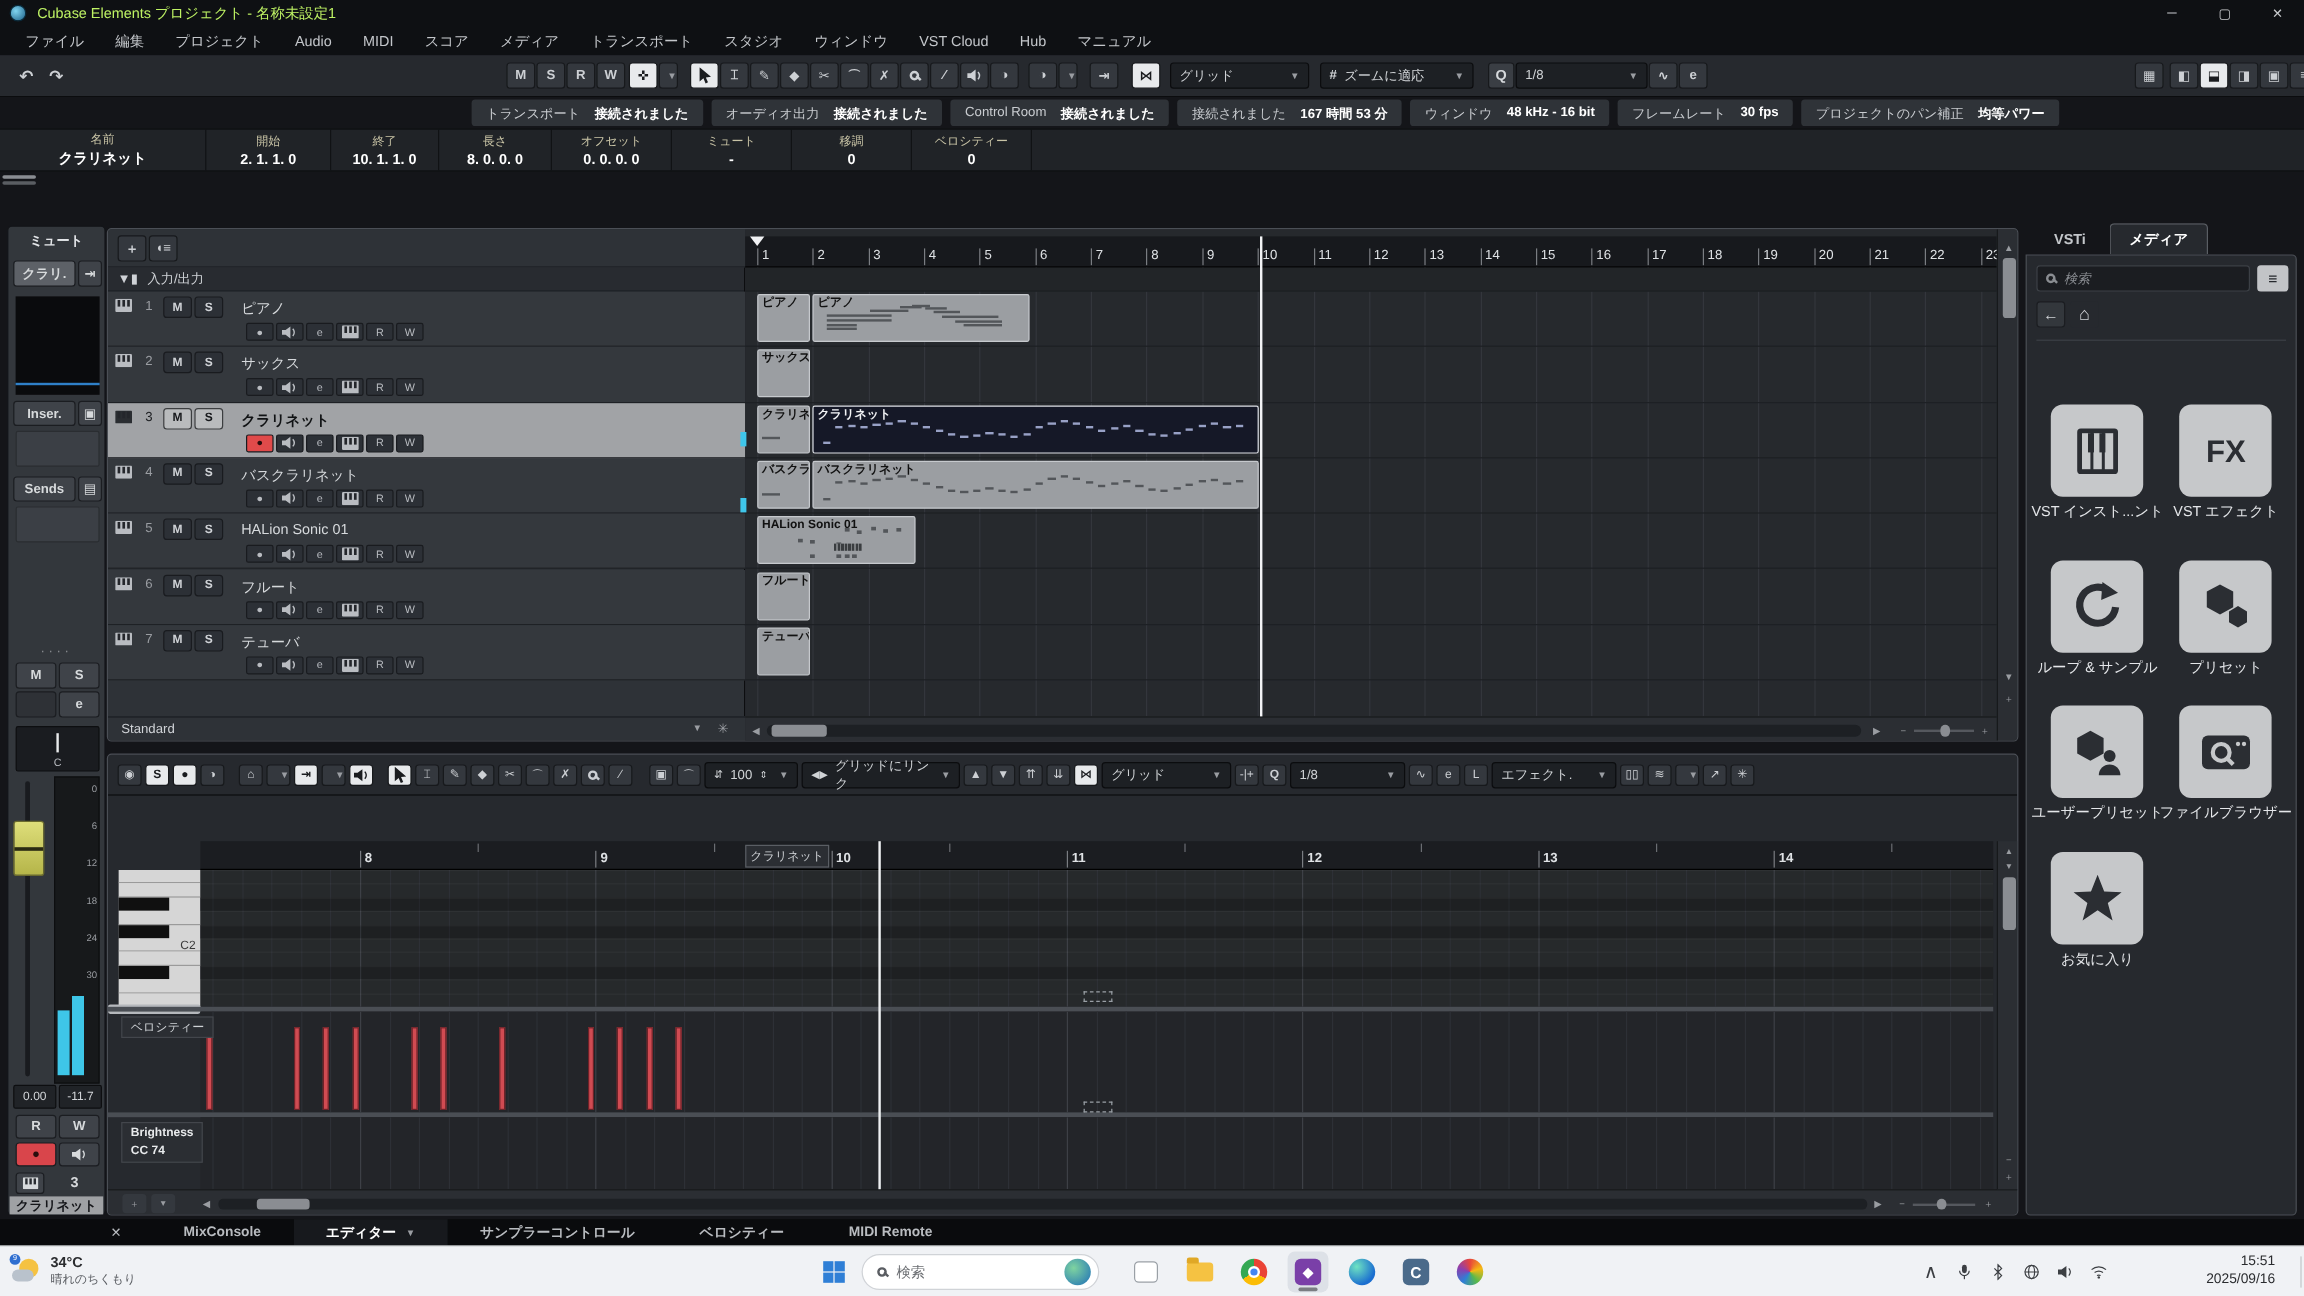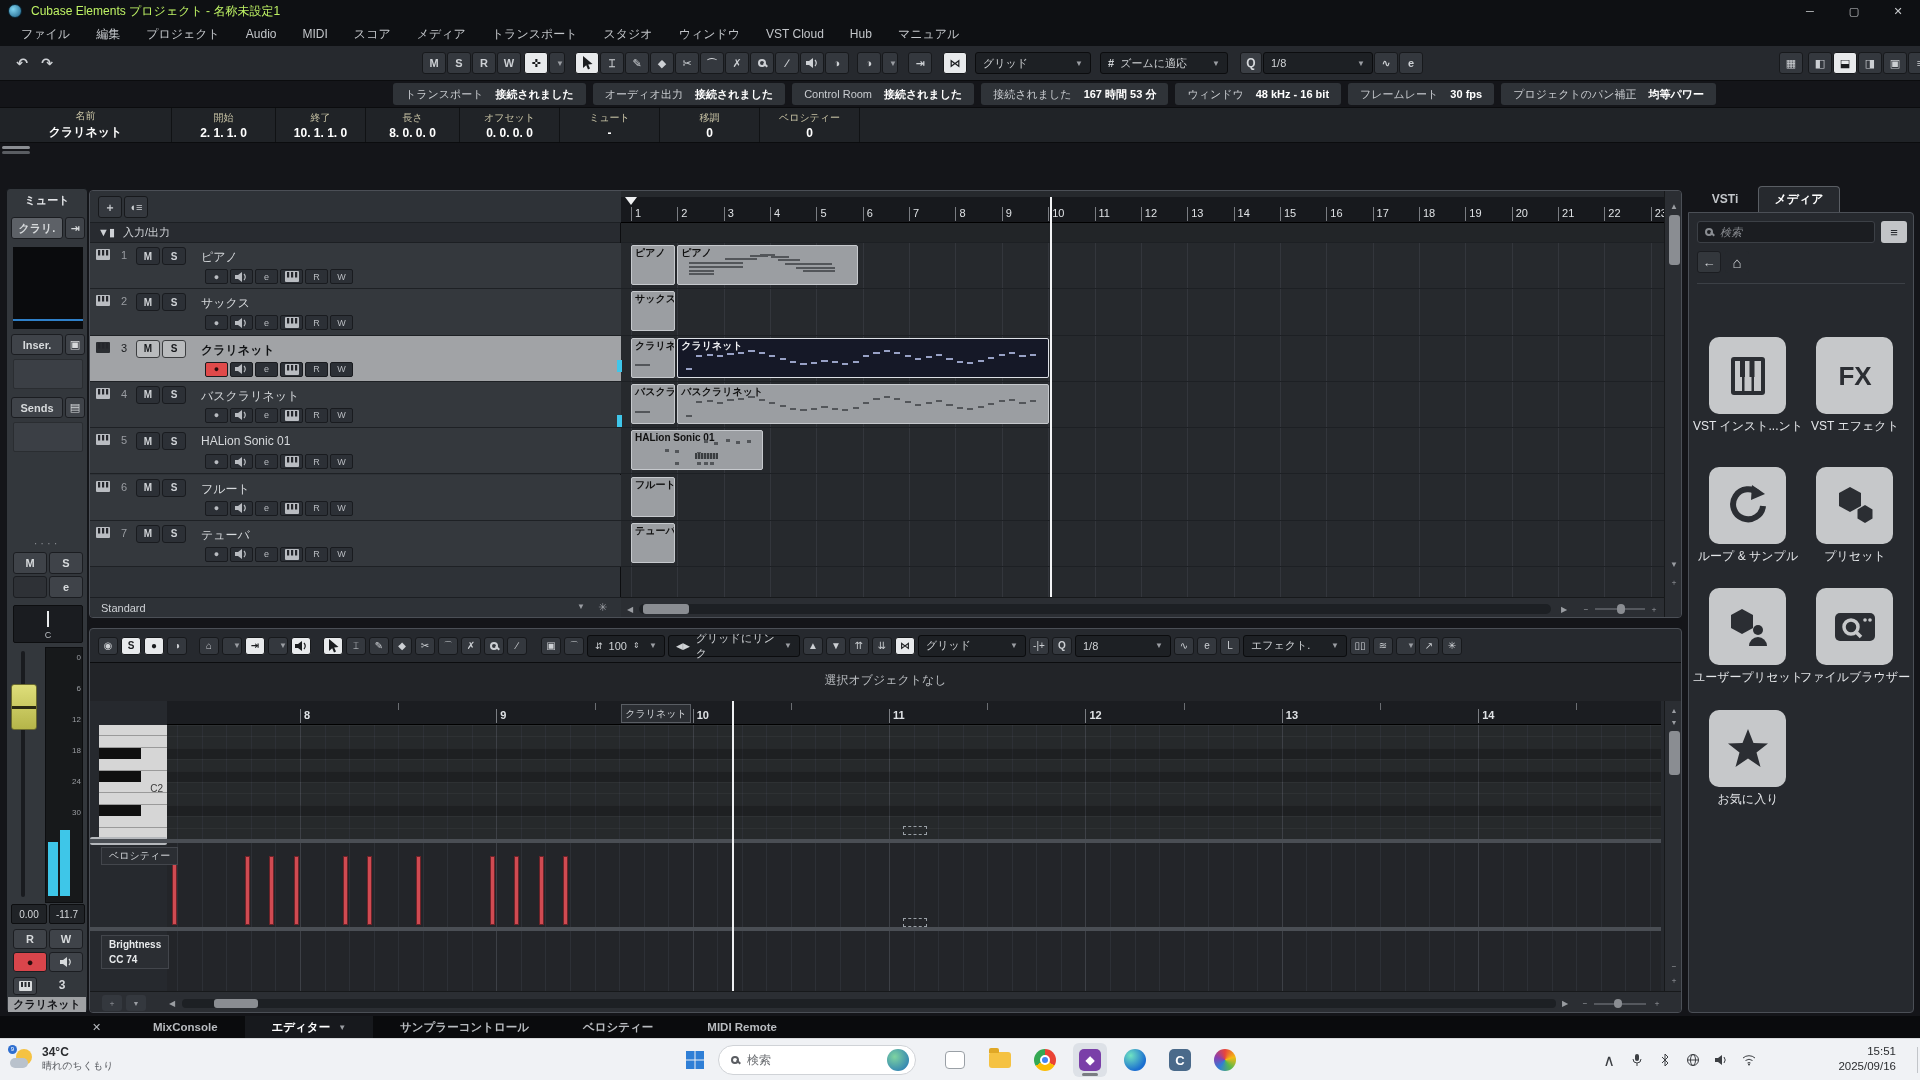--- a/index.html
+++ b/index.html
@@ -978,21 +978,20 @@
         <span class="car">▼</span>
       </div>
       <div class="ebtn">▯▯</div>
       <div class="ebtn">≋</div>
       <div class="ebtn">
         <span class="car">▼</span>
       </div>
       <div class="ebtn">↗</div>
       <div class="ebtn">✳</div>
     </div>
-  <div id="edstatus">選択オブジェクトなし</div>
   <div id="edruler">
       <div class="enum" style="left: 8.9%;">8</div>
       <div class="etick" style="left: 15.472%;"></div>
       <div class="enum" style="left: 22.044%;">9</div>
       <div class="etick" style="left: 28.616%;"></div>
       <div class="enum" style="left: 35.188%;">10</div>
       <div class="etick" style="left: 41.76%;"></div>
       <div class="enum" style="left: 48.332%;">11</div>
       <div class="etick" style="left: 54.904%;"></div>
       <div class="enum" style="left: 61.476%;">12</div>

